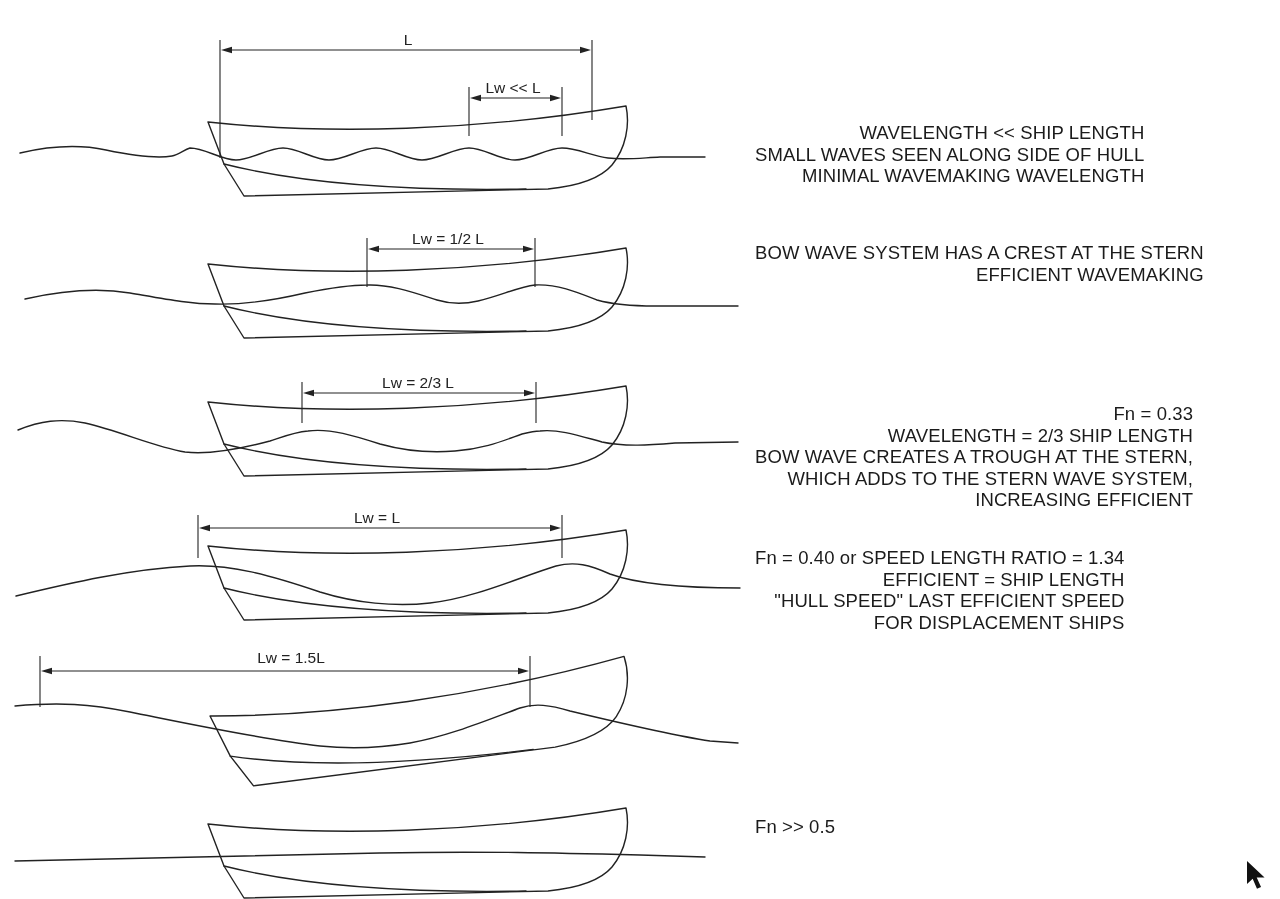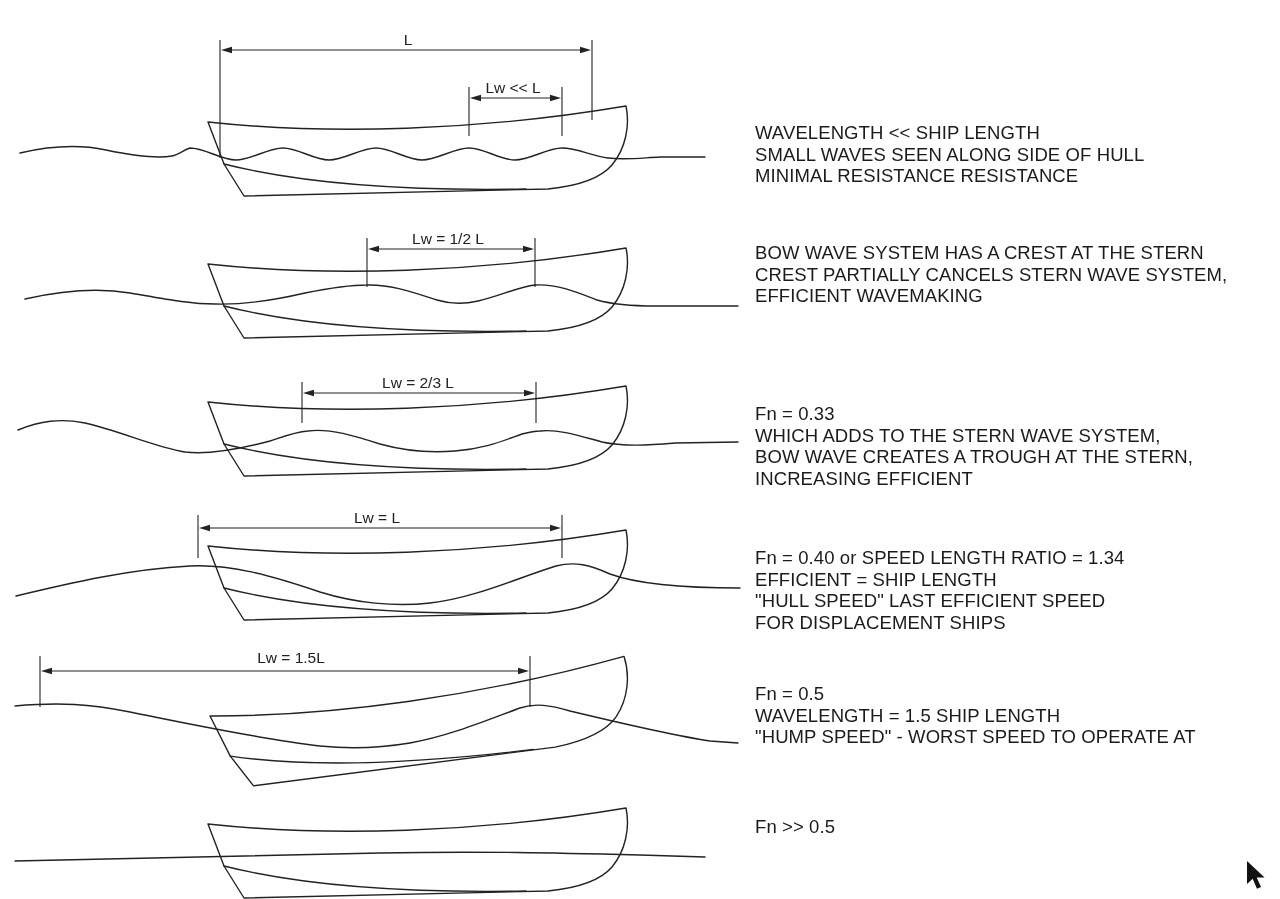--- a/index.html
+++ b/index.html
@@ -5,21 +5,21 @@
   html,body{margin:0;padding:0;background:#fff;}
   #stage{position:relative;width:1280px;height:899px;background:#ffffff;overflow:hidden;
          font-family:"Liberation Sans", sans-serif;}
   #stage svg{position:absolute;left:0;top:0;}
   .hullpart{stroke:#222;stroke-width:1.4;fill:none;stroke-linejoin:round;stroke-linecap:round;}
   .wave{stroke:#222;stroke-width:1.4;fill:none;stroke-linecap:round;}
   .dimline{stroke:#222;stroke-width:1.1;fill:none;}
   .dimarrow{fill:#222;stroke:none;}
   .dimtext{fill:#222;font-family:"Liberation Sans",sans-serif;font-size:15.5px;text-anchor:middle;}
   .desc{position:absolute;left:755px;color:#1b1b1b;font-size:18.5px;line-height:21.5px;
-        letter-spacing:0.1px;white-space:nowrap;}
+        letter-spacing:0.1px;white-space:nowrap;text-align:right;}
   .cursor-outline{fill:#111;stroke:#fff;stroke-width:1.6;paint-order:stroke;}
 </style>
 </head>
 <body>
 
 <div id="stage">
 
 <svg width="1280" height="899" viewBox="0 0 1280 899">
   <defs>
     <g id="hull">
@@ -118,46 +118,41 @@
   </g>
 
   <g transform="translate(1247,861) scale(1.35)">
     <polygon class="cursor-outline" points="0,0 0,17 4.2,13.2 7.4,20.6 10.4,19.3 7.2,12.2 13,12.2"></polygon>
   </g>
 </svg>
 
 <div class="desc" style="top:122px">
   <div>WAVELENGTH &lt;&lt; SHIP LENGTH</div>
   <div>SMALL WAVES SEEN ALONG SIDE OF HULL</div>
-  <div>MINIMAL RESISTANCE RESISTANCE</div>
+  <div>MINIMAL WAVEMAKING WAVELENGTH</div>
 </div>
 
 <div class="desc" style="top:242px">
   <div>BOW WAVE SYSTEM HAS A CREST AT THE STERN</div>
-  <div>CREST PARTIALLY CANCELS STERN WAVE SYSTEM,</div>
   <div>EFFICIENT WAVEMAKING</div>
 </div>
 
 <div class="desc" style="top:403px">
   <div>Fn = 0.33</div>
+  <div>WAVELENGTH = 2/3 SHIP LENGTH</div>
+  <div>BOW WAVE CREATES A TROUGH AT THE STERN,</div>
   <div>WHICH ADDS TO THE STERN WAVE SYSTEM,</div>
-  <div>BOW WAVE CREATES A TROUGH AT THE STERN,</div>
   <div>INCREASING EFFICIENT</div>
 </div>
 
 <div class="desc" style="top:547px">
   <div>Fn = 0.40 or SPEED LENGTH RATIO = 1.34</div>
   <div>EFFICIENT = SHIP LENGTH</div>
   <div>"HULL SPEED" LAST EFFICIENT SPEED</div>
   <div>FOR DISPLACEMENT SHIPS</div>
 </div>
 
-<div class="desc" style="top:683px">
-  <div>Fn = 0.5</div>
-  <div>WAVELENGTH = 1.5 SHIP LENGTH</div>
-  <div>"HUMP SPEED" - WORST SPEED TO OPERATE AT</div>
-</div>
 
 <div class="desc" style="top:816px">
   <div>Fn &gt;&gt; 0.5</div>
 </div>
 
 </div>
 
 </body></html>

